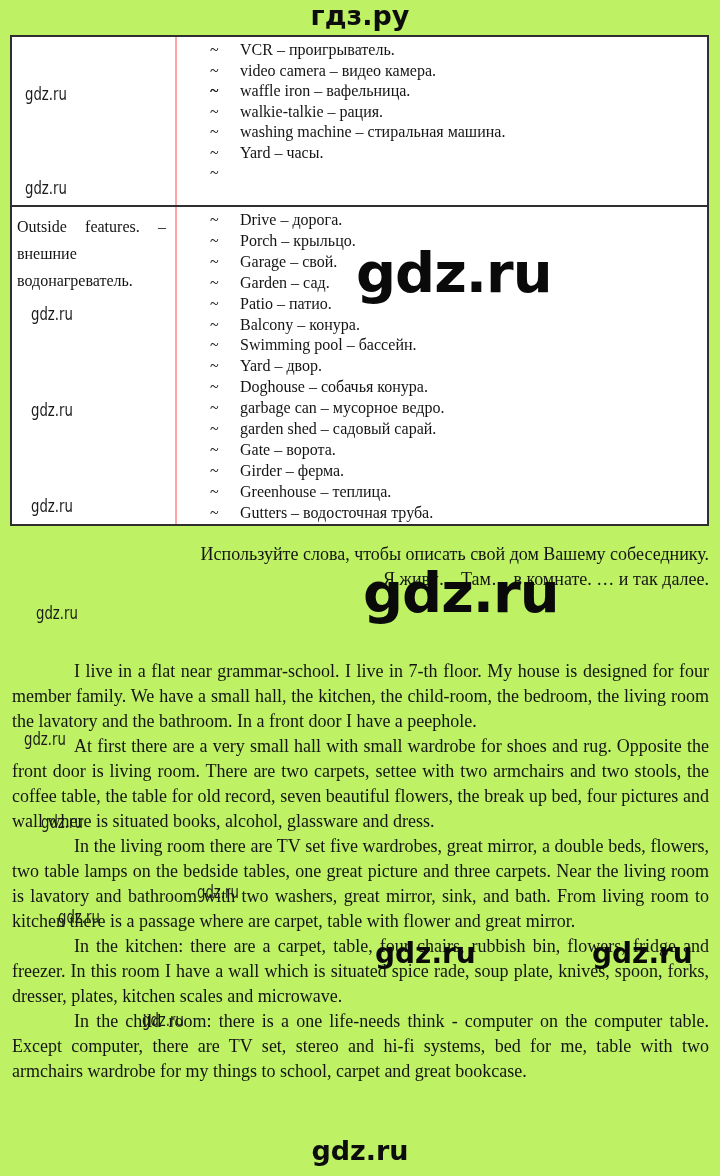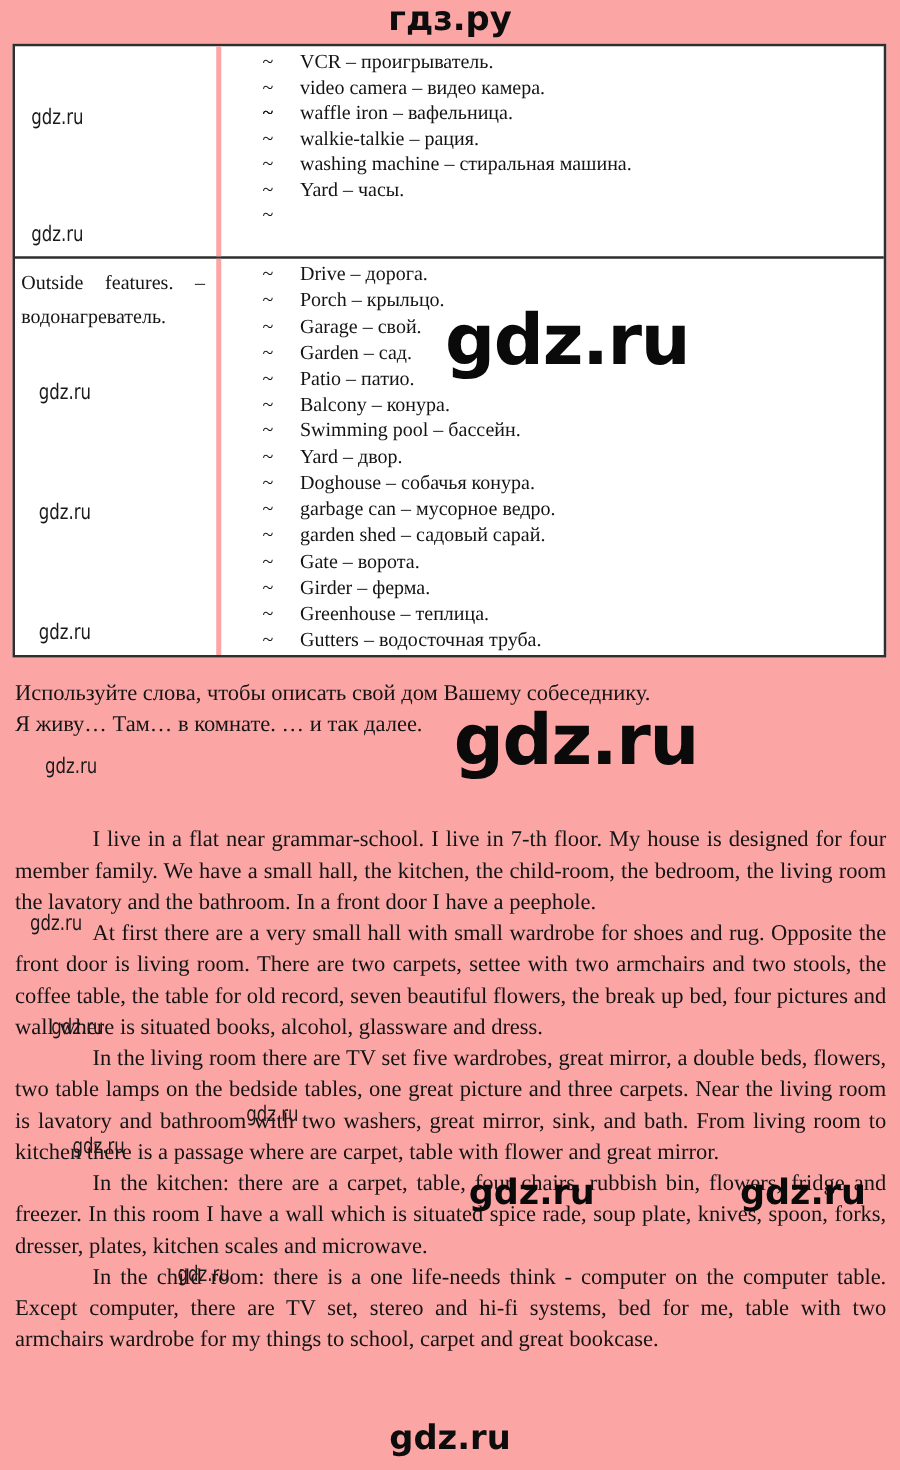--- a/index.html
+++ b/index.html
@@ -1,19 +1,19 @@
 <!DOCTYPE html>
 <html><head>
 <meta charset="utf-8">
 <style>
   html,body{margin:0;padding:0;background:#ffffff;}
   .page{
     position:relative;
     width:720px;height:1176px;
-    background:#fca5a5;
+    background:#bef264;
     overflow:hidden;
     color:#141414;
     font-family:"Liberation Serif", serif;
   }
   .site-header{
     position:absolute;top:0;left:0;width:720px;
     text-align:center;
     font-family:"DejaVu Sans", sans-serif;
     font-weight:bold;font-size:27px;line-height:32px;
     color:#0d0d0d;
@@ -24,21 +24,21 @@
     width:699px;height:491px;
     border:2px solid #2f2f2f;
     box-sizing:border-box;
     background:#ffffff;
   }
   .trow{display:flex;box-sizing:border-box;}
   .trow1{height:170px;border-bottom:2px solid #2f2f2f;}
   .trow2{height:317px;}
   .cell-left{
     width:165px;box-sizing:border-box;
-    border-right:4px solid #fca5a5;
+    border-right:2px solid #fca5a5;
     padding:6px 9px 0 5px;
     position:relative;
     font-size:16px;line-height:27px;
   }
   .cell-right{
     flex:1;box-sizing:border-box;
     padding-top:3px;
     overflow:hidden;
   }
   .label-line{color:#141414;}
@@ -51,21 +51,21 @@
   }
   .trow1 .vitem{line-height:20.5px;}
   .trow2 .vitem{line-height:20.9px;}
   .bullet{
     position:absolute;left:33px;top:0;
     font-size:16px;
   }
   
   .instructions{
     position:absolute;left:12px;top:542px;width:697px;
-    font-size:18px;line-height:25px;
+    font-size:18px;line-height:25px;text-align:right;
   }
   .essay{
     position:absolute;left:12px;top:624px;width:697px;
     font-size:18px;line-height:25px;
     text-align:justify;
     margin-top:35px;
   }
   .essay p{margin:0;text-indent:62px;}
   
   .wm{position:absolute;color:#101010;white-space:nowrap;}
@@ -147,20 +147,21 @@
             <span class="vtext">Yard – часы.</span>
           </div>
           <div class="vitem">
             <span class="bullet">~</span>
           </div>
       </div>
     </div>
     <div class="trow trow2">
       <div class="cell-left">
         <div class="label-line jline">Outside features. –</div>
+        <div class="label-line">внешние</div>
         <div class="label-line">водонагреватель.</div>
       </div>
       <div class="cell-right">
         <div class="vitem">
             <span class="bullet">~</span>
             <span class="vtext">Drive – дорога.</span>
           </div>
           <div class="vitem">
             <span class="bullet">~</span>
             <span class="vtext">Porch – крыльцо.</span>

